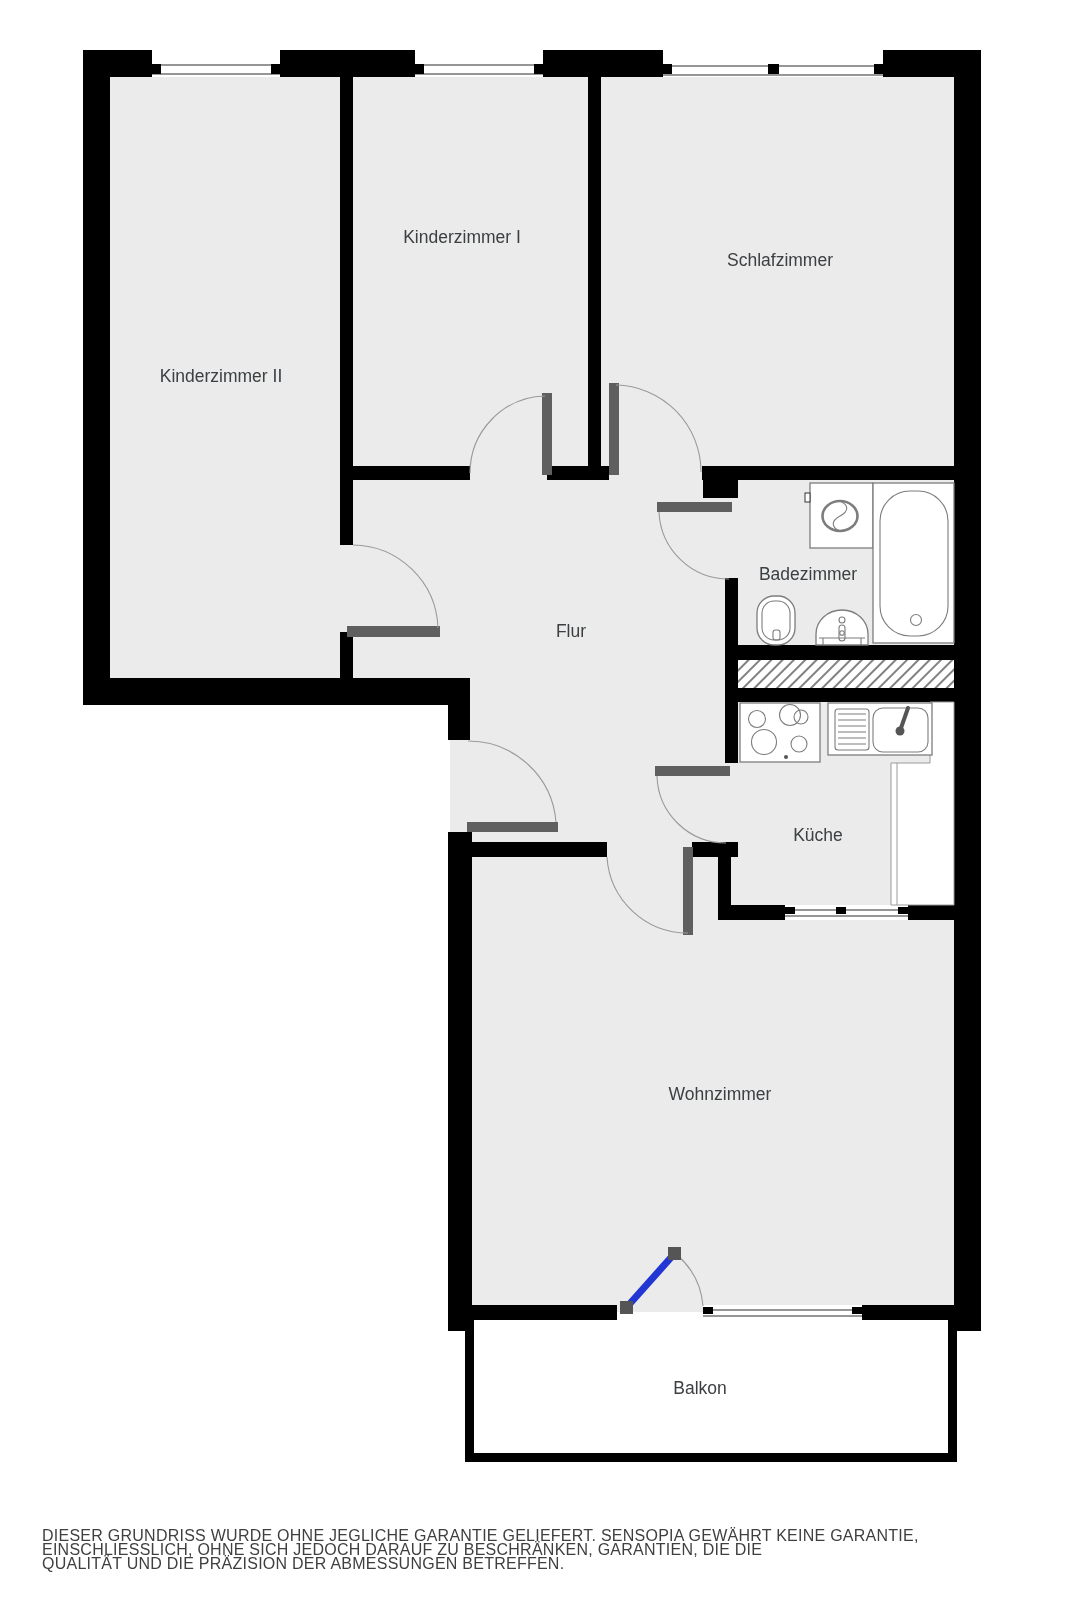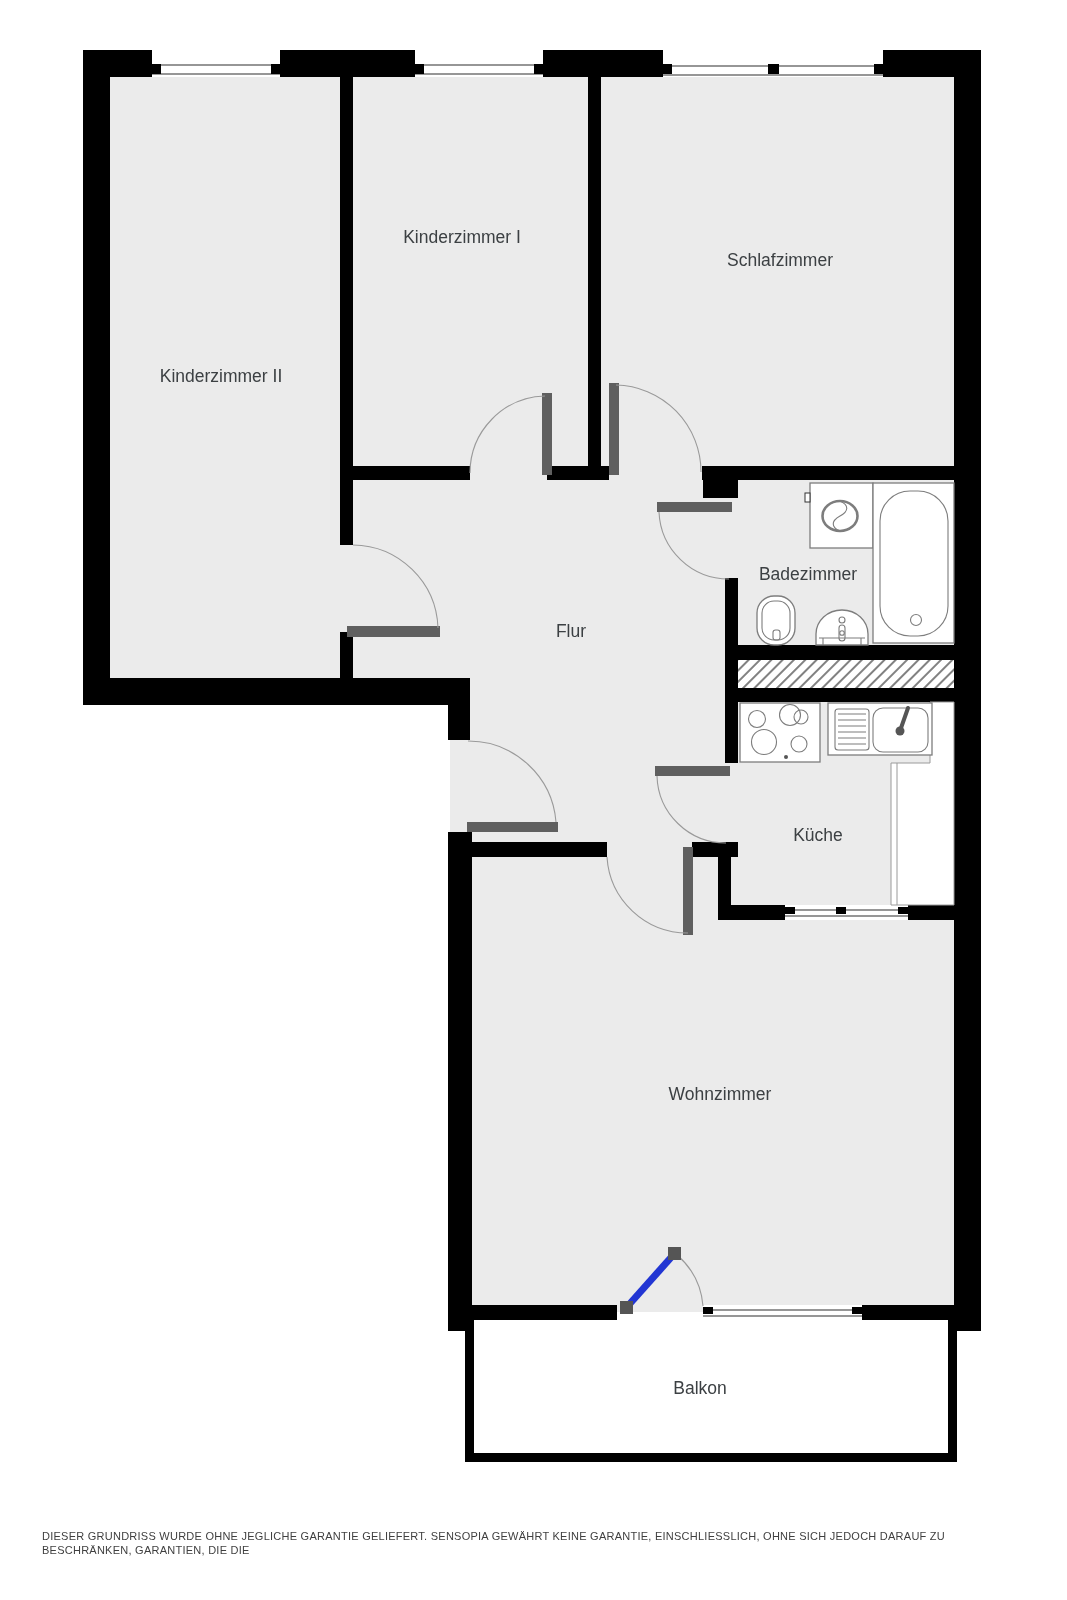--- a/index.html
+++ b/index.html
@@ -10,21 +10,21 @@
   .wall{fill:#000;}
   .floor{fill:#ebebeb;}
   .win{fill:#fff;}
   .winline{stroke:#2f2f2f;stroke-width:1.2;}
   .wintick{fill:#000;}
   .leaf{fill:#5f5f5f;}
   .swing{fill:none;stroke:#9a9a9a;stroke-width:1.1;}
   .fix{fill:#fff;stroke:#7d7d7d;stroke-width:1.3;}
   .fixthin{fill:none;stroke:#7d7d7d;stroke-width:1.1;}
   #disclaimer{position:absolute;left:42px;top:1529px;width:990px;
-    font-size:11px;line-height:14px;letter-spacing:0.25px;color:#3f3f3f;}
+    font-size:16px;line-height:14px;letter-spacing:0.25px;color:#3f3f3f;}
 </style>
 </head>
 <body>
 
 <div id="plan-wrap">
 <svg width="1067" height="1600" viewBox="0 0 1067 1600">
   <defs>
     <pattern id="hatch" width="8" height="8" patternUnits="userSpaceOnUse" patternTransform="rotate(45)">
       <rect width="8" height="8" fill="#fff"></rect>
       <path d="M4 0 V8" stroke="#1a1a1a" stroke-width="1.1"></path>
@@ -204,13 +204,14 @@
     <text class="room-label" x="571" y="637">Flur</text>
     <text class="room-label" x="818" y="841">Küche</text>
     <text class="room-label" x="720" y="1100">Wohnzimmer</text>
     <text class="room-label" x="700" y="1394">Balkon</text>
   </g>
 </svg>
 </div>
 
 <div id="disclaimer">
   <div>DIESER GRUNDRISS WURDE OHNE JEGLICHE GARANTIE GELIEFERT. SENSOPIA GEWÄHRT KEINE GARANTIE, EINSCHLIESSLICH, OHNE SICH JEDOCH DARAUF ZU BESCHRÄNKEN, GARANTIEN, DIE DIE</div>
+  <div>QUALITÄT UND DIE PRÄZISION DER ABMESSUNGEN BETREFFEN.</div>
 </div>
 
 </body></html>

